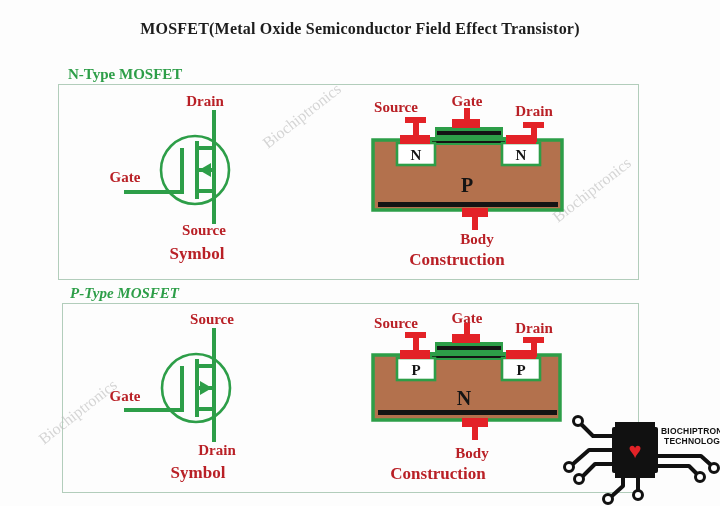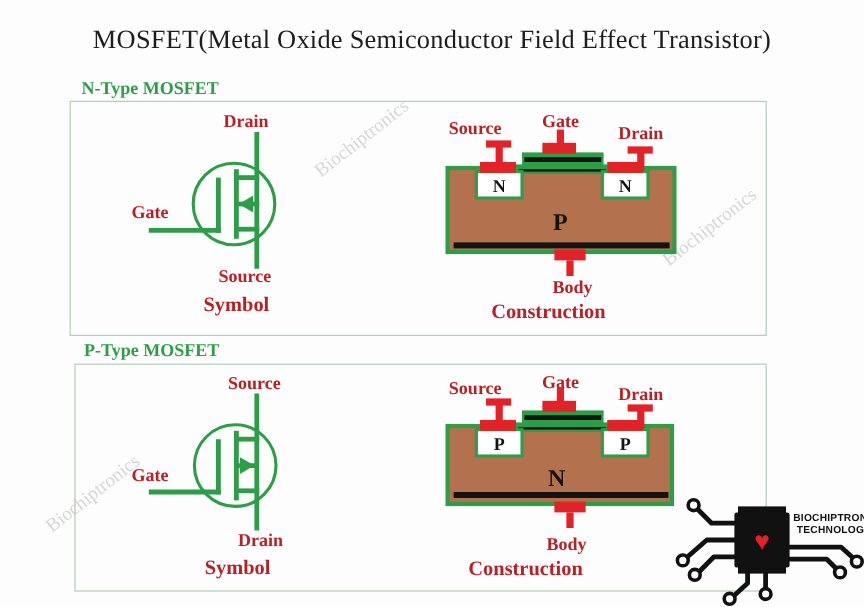--- a/index.html
+++ b/index.html
@@ -1,19 +1,19 @@
 <!DOCTYPE html>
 <html style="--green: #2d9e48; --dark_red: #b92026; --red: #e32227; --brown: #b3714d; --black: #141414;"><head>
 <meta charset="utf-8">
 <style>
   html,body{margin:0;padding:0;background:#fff;}
   #root{position:relative;width:720px;height:506px;background:#fdfdfd;overflow:hidden;
         font-family:"Liberation Serif",serif;}
   .title{position:absolute;left:0;right:0;top:20px;text-align:center;
-         font-size:22px;font-weight:normal;color:#1d1d1d;letter-spacing:.2px;}
+         font-size:16px;font-weight:bold;color:#1d1d1d;letter-spacing:.2px;}
   .sec-heading{position:absolute;font-size:15px;font-weight:bold;color:var(--green);}
   .sec-box{position:absolute;border:1px solid #b2cdbb;background:transparent;}
   .wm{position:absolute;color:#bdbdbd;opacity:.62;font-size:16px;white-space:nowrap;
       transform:translate(-50%,-50%) rotate(-38deg);z-index:1;}
   svg{position:absolute;z-index:2;overflow:visible;}
   .lead{stroke:var(--green);stroke-width:4;fill:none;stroke-linecap:square;}
   .ring{stroke:var(--green);stroke-width:2.6;fill:none;}
   .garrow{fill:var(--green);stroke:none;}
   .term{fill:var(--red);stroke:none;}
   .substrate{fill:var(--brown);stroke:var(--green);stroke-width:3.5;}
@@ -89,21 +89,21 @@
       <text class="letter" x="463" y="76">N</text>
       <text class="letter bigletter" x="409" y="108">P</text>
       <text class="lbl" x="338" y="28">Source</text>
       <text class="lbl" x="409" y="22">Gate</text>
       <text class="lbl" x="476" y="32">Drain</text>
       <text class="lbl" x="419" y="160">Body</text>
       <text class="lbl cap" x="399" y="181">Construction</text>
     </g>
   </svg>
 
-  <div class="sec-heading" style="left:70px;top:285px;">P-Type MOSFET</div>
+  <div class="sec-heading" style="left:70px;top:285px;font-style:italic;">P-Type MOSFET</div>
   <div class="sec-box" style="left:62px;top:303px;width:575px;height:188px;"></div>
 
   <svg style="left:62px;top:303px;" width="575" height="188" viewBox="0 0 575 188">
 
     <g>
       <circle class="ring" cx="134" cy="85" r="34"></circle>
       <line class="lead" x1="152" y1="27" x2="152" y2="137"></line>
       <line class="lead" x1="120" y1="65" x2="120" y2="107"></line>
       <line class="lead" x1="135" y1="58" x2="135" y2="112"></line>
       <line class="lead" x1="135" y1="63" x2="152" y2="63"></line>

